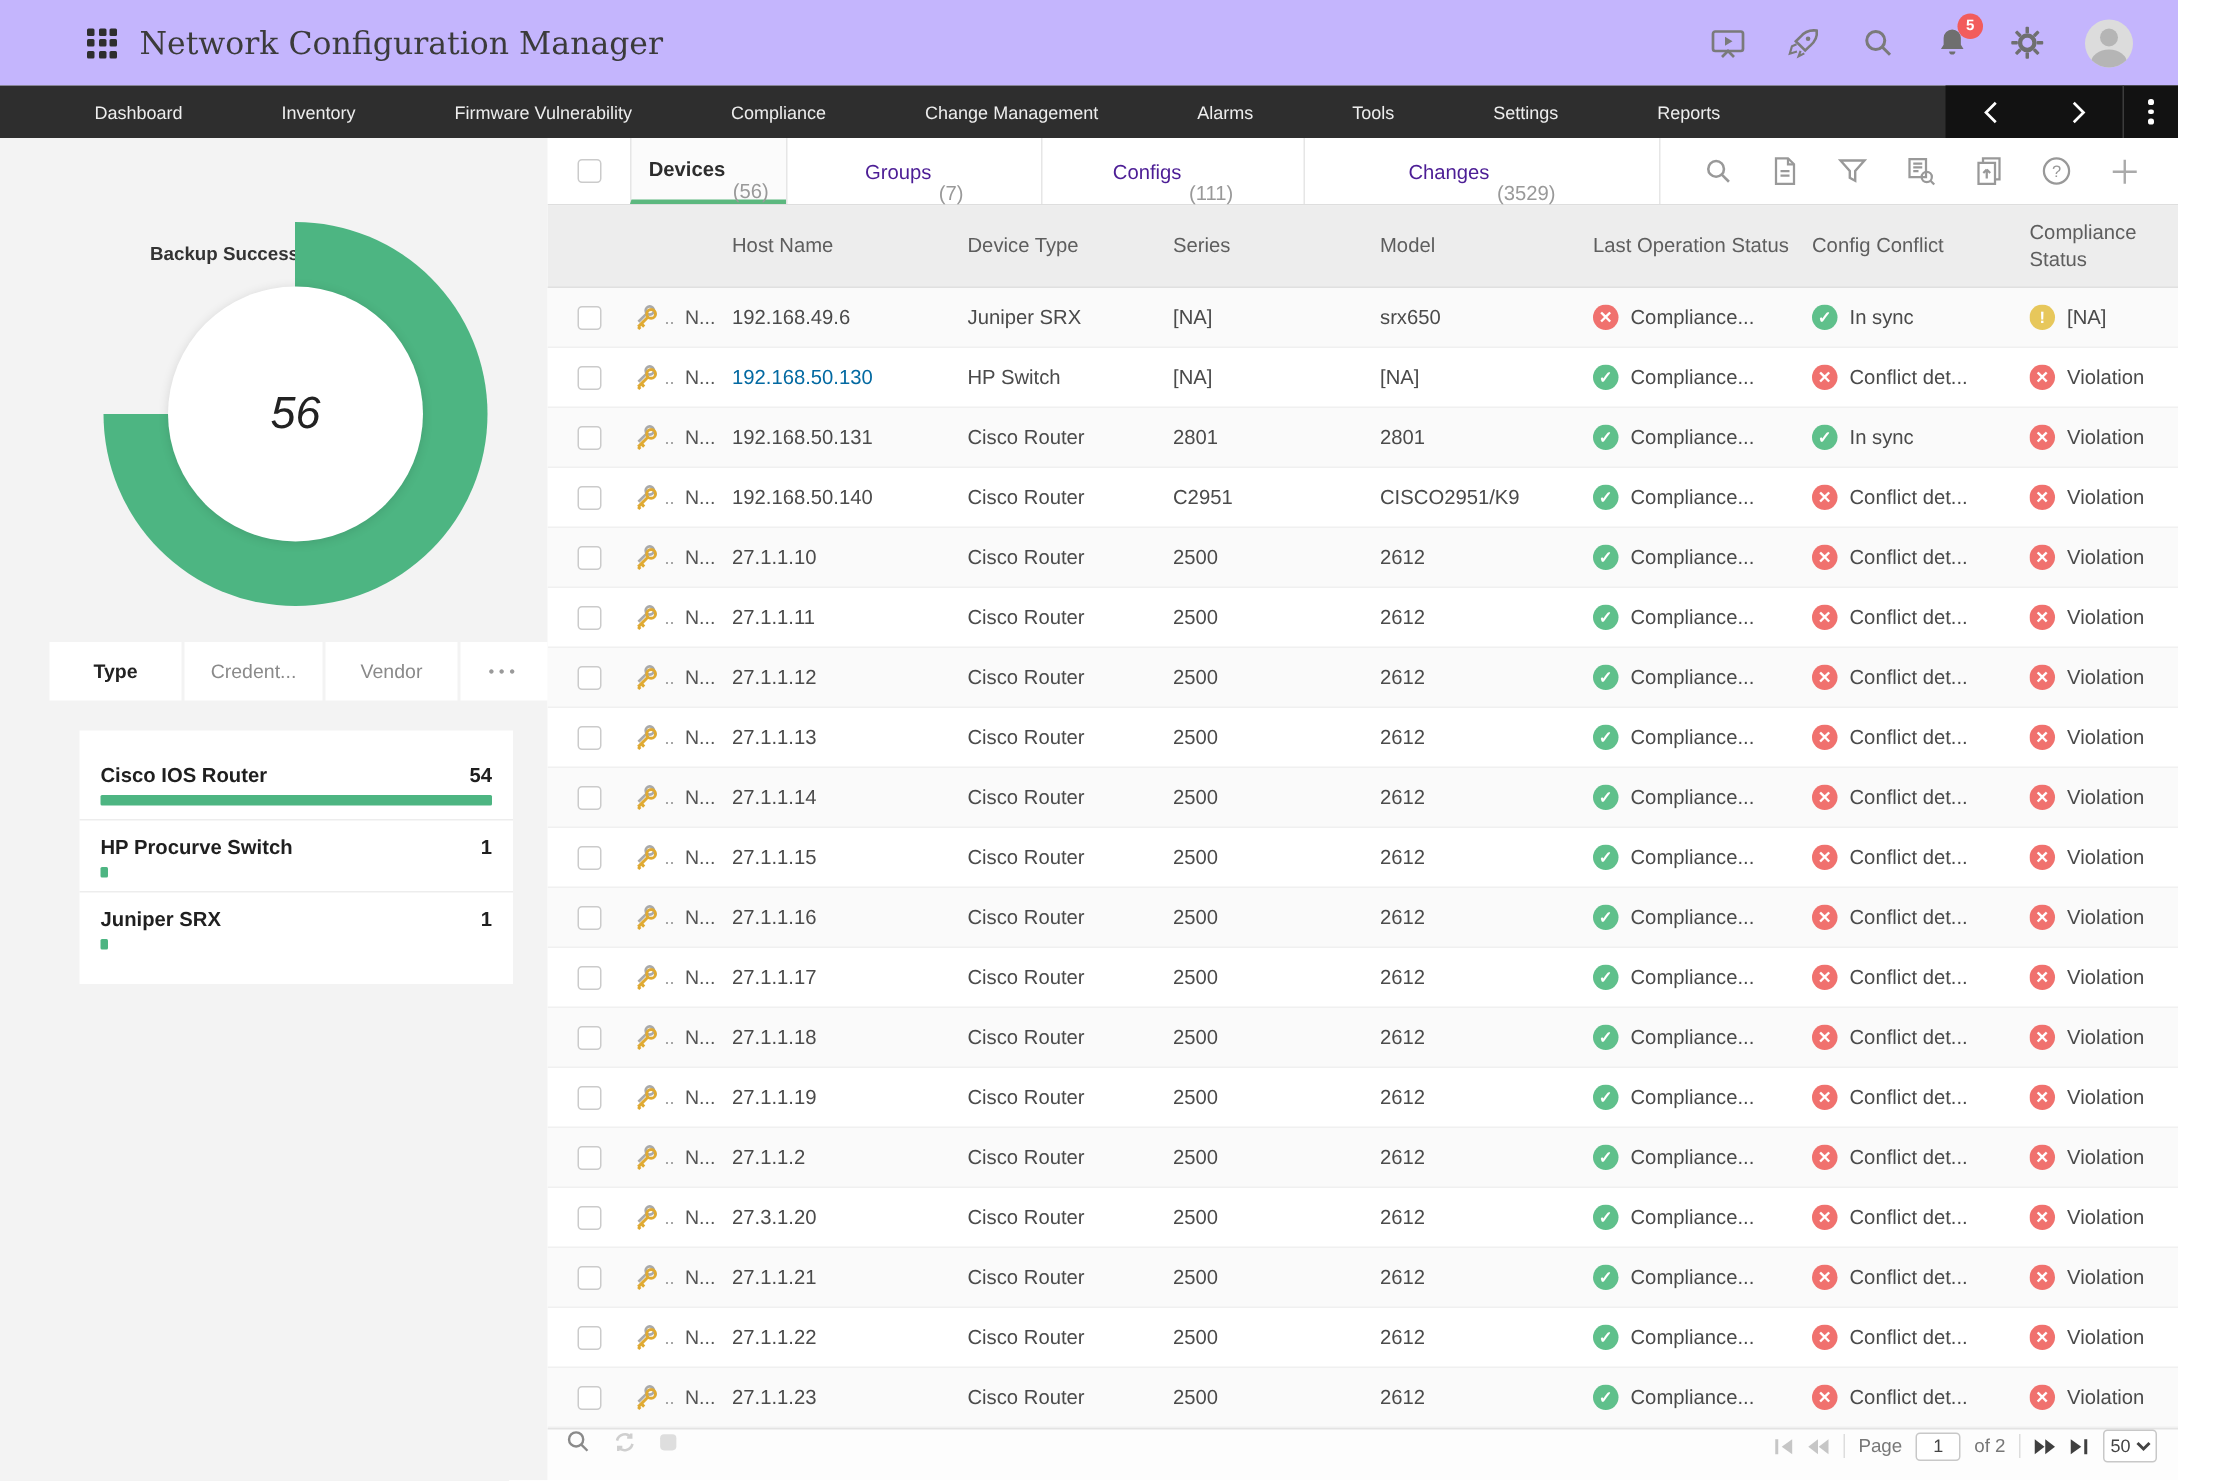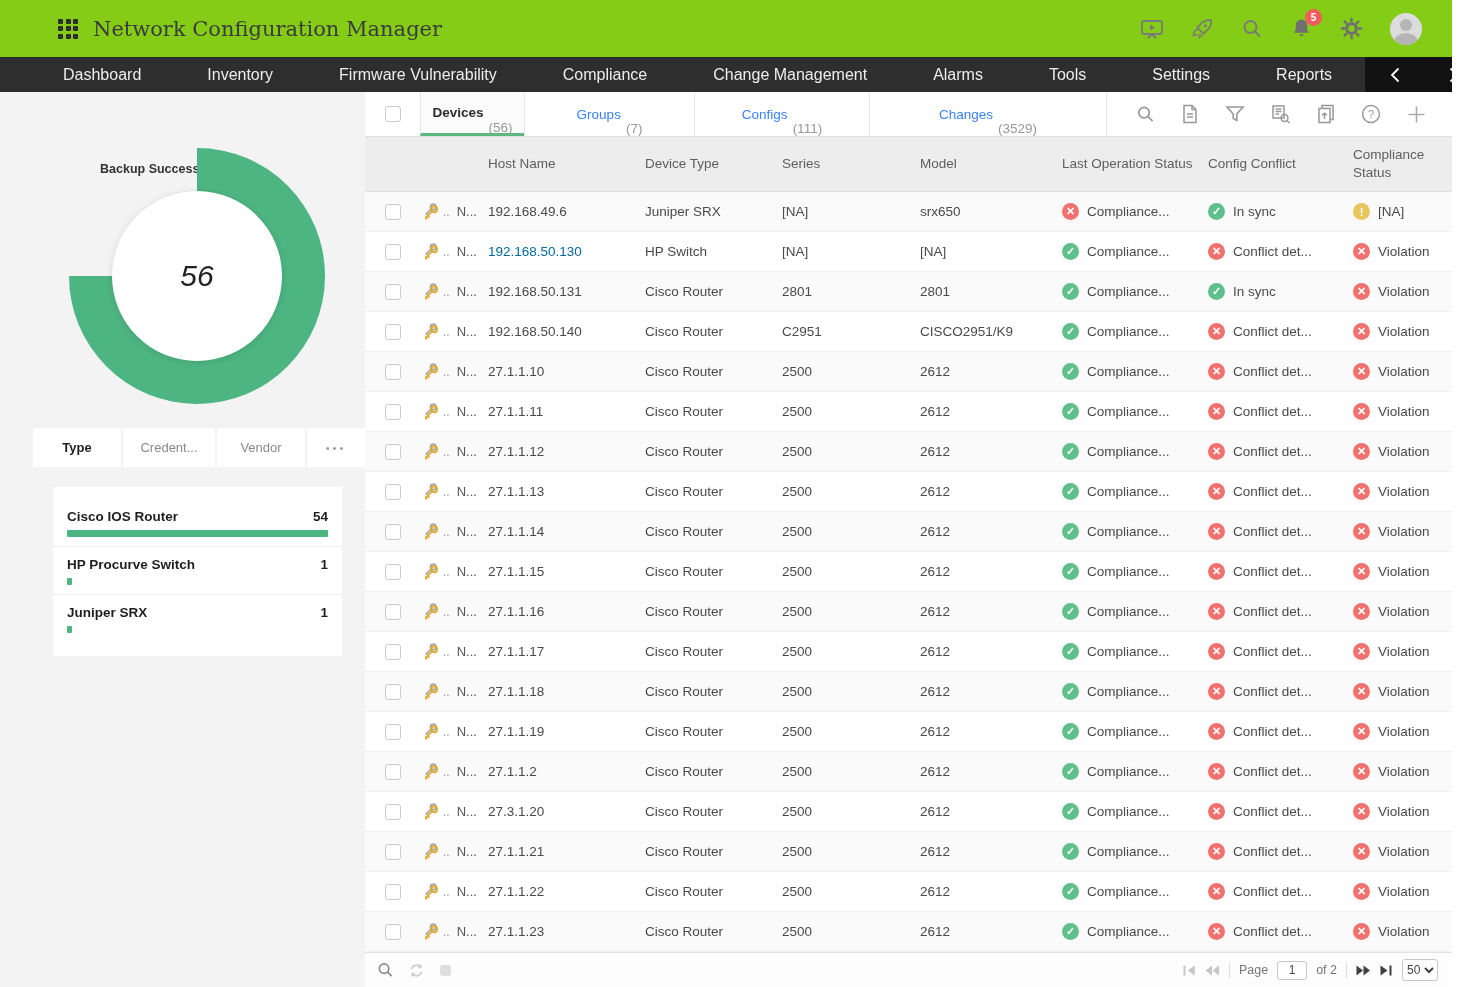--- a/index.html
+++ b/index.html
@@ -1,33 +1,33 @@
 <!DOCTYPE html>
 <html><head>
 <meta charset="utf-8">
 <style>
   * { box-sizing: border-box; margin: 0; padding: 0; }
   html,body { background:#fff; }
   body { font-family:"Liberation Sans", sans-serif; }
   .app { position:relative; width:1452px; height:987px; background:#fff; overflow:hidden; }
 
   
-  .topbar { height:57px; background:#84cc16; display:flex; align-items:center; }
+  .topbar { height:57px; background:#c4b5fd; display:flex; align-items:center; }
   .grid-icon { margin-left:58px; display:grid; grid-template-columns:repeat(3,5px); grid-auto-rows:5px; gap:2.5px; cursor:pointer; }
   .grid-icon i { background:#2e2e2e; border-radius:1px; }
   .app-title { margin-left:15px; font-family:"DejaVu Serif","Liberation Serif",serif; font-size:21px; color:#3b3b3b; }
   .topbar-icons { margin-left:auto; margin-right:30px; display:flex; align-items:center; gap:27px; }
   .tb-icon { display:flex; align-items:center; justify-content:center; cursor:pointer; position:relative; }
   .badge { position:absolute; top:-8px; right:-9px; min-width:17px; height:17px; background:#f25c5c; color:#fff; border-radius:50%; font-size:10px; display:flex; align-items:center; justify-content:center; font-weight:bold; }
   .avatar { width:32px; height:32px; border-radius:50%; background:#dcdcdc; position:relative; overflow:hidden; cursor:pointer; }
   .avatar .head { position:absolute; top:6px; left:10px; width:12px; height:12px; border-radius:50%; background:#b5b5b5; }
   .avatar .shoulders { position:absolute; top:20px; left:4px; width:24px; height:18px; border-radius:50%; background:#b5b5b5; }
 
   
-  .navbar { height:35px; background:#2e2e2e; display:flex; align-items:stretch; color:#ededed; font-size:16px; }
+  .navbar { height:35px; background:#2e2e2e; display:flex; align-items:stretch; color:#ededed; font-size:12px; }
   .nav-item { display:flex; align-items:center; padding:0 33px; cursor:pointer; white-space:nowrap; }
   .nav-item:first-child { margin-left:30px; }
   .nav-right { margin-left:auto; display:flex; align-items:stretch; background:#121212; }
   .nav-arrow { width:59px; display:flex; align-items:center; justify-content:center; cursor:pointer; color:#fff; font-size:14px; }
   .nav-kebab { width:37px; border-left:1px solid #3c3c3c; display:flex; flex-direction:column; align-items:center; justify-content:center; gap:3px; cursor:pointer; }
   .nav-kebab i { width:3.5px; height:3.5px; border-radius:50%; background:#fff; }
 
   
   .content { display:flex; height:895px; }
   .sidebar { width:365px; flex:none; background:#f3f3f3; position:relative; }
@@ -52,21 +52,21 @@
 
   
   .tabbar { height:45px; display:flex; align-items:stretch; border-bottom:1px solid #dedede; background:#fff; }
   .check-cell { width:55px; display:flex; align-items:center; justify-content:center; }
   .checkbox { width:16px; height:16px; border:1.5px solid #cbcbcb; border-radius:3px; background:#fff; display:inline-block; cursor:pointer; }
   #main-tabs { display:flex; align-items:stretch; }
   .main-tab { display:flex; align-items:center; justify-content:center; gap:5px; font-size:13.5px; color:#666; border-left:1px solid #e6e6e6; cursor:pointer; }
   .main-tab:last-child { border-right:1px solid #e6e6e6; }
   .main-tab:nth-child(1){ width:104px; } .main-tab:nth-child(2){ width:170px; }
   .main-tab:nth-child(3){ width:175px; } .main-tab:nth-child(4){ width:238px; }
-  .main-tab .tab-name { color:#3b82f6; }
+  .main-tab .tab-name { color:#4c1d95; }
   .main-tab.active { background:#fbfbfb; border-bottom:3px solid #5cb87f; }
   .main-tab.active .tab-name { font-weight:bold; color:#2d2d2d; }
   .main-tab .tab-count { color:#999;margin-top:29px; }
   .toolbar { margin-left:auto; display:flex; align-items:center; gap:25px; padding-right:25px; }
   .toolbar .t-icon { cursor:pointer; display:flex; align-items:center; }
 
   
   .grid-cols { display:grid; grid-template-columns:55px 68px 157px 137px 138px 142px 146px 145px auto; }
   .thead { height:55px; background:#ededed; align-items:center; font-size:13.5px; color:#5e5e5e; border-bottom:1px solid #e0e0e0; }
   .thead .hcell { padding-right:12px; line-height:1.3; }
@@ -77,21 +77,21 @@
   .cell-check { display:flex; justify-content:center; padding:0; }
   .cell-icons { display:flex; align-items:center; gap:3px; color:#999; font-size:12px; padding:0; }
   .host.link { color:#0369a1; cursor:pointer; }
   .status { display:flex; align-items:center; gap:8px; }
   .dot { width:17px; height:17px; min-width:17px; border-radius:50%; color:#fff; font-size:11px; font-weight:bold; display:flex; align-items:center; justify-content:center; }
   .dot.success { background:#5fc08b; }
   .dot.error { background:#f0716e; }
   .dot.warning { background:#e7c75b; }
 
   
-  .tfoot { height:35px; border-top:1px solid #e3e3e3; background:#fdfdfd; display:flex; align-items:center; font-size:12.5px; color:#777; }
+  .tfoot { height:35px; border-top:1px solid #e3e3e3; background:#fdfdfd; display:flex; align-items:flex-start; font-size:12.5px; color:#777; }
   .foot-icons { display:flex; align-items:center; gap:15px; margin-left:12px; }
   .foot-icons > span { cursor:pointer; display:flex; align-items:center; }
   .pager { margin-left:auto; margin-right:14px; display:flex; align-items:center; gap:9px; }
   .pager .sep { width:1px; height:16px; background:#ddd; }
   .pg-btn { display:flex; align-items:center; cursor:pointer; }
   .page-input { width:30px; height:19px; border:1px solid #c8c8c8; border-radius:3px; text-align:center; font-size:12px; color:#444; background:#fff; }
   .page-size { height:22px; font-size:12px; color:#444; border:1px solid #c8c8c8; border-radius:3px; background:#fff; }
 </style>
 </head>
 <body>

